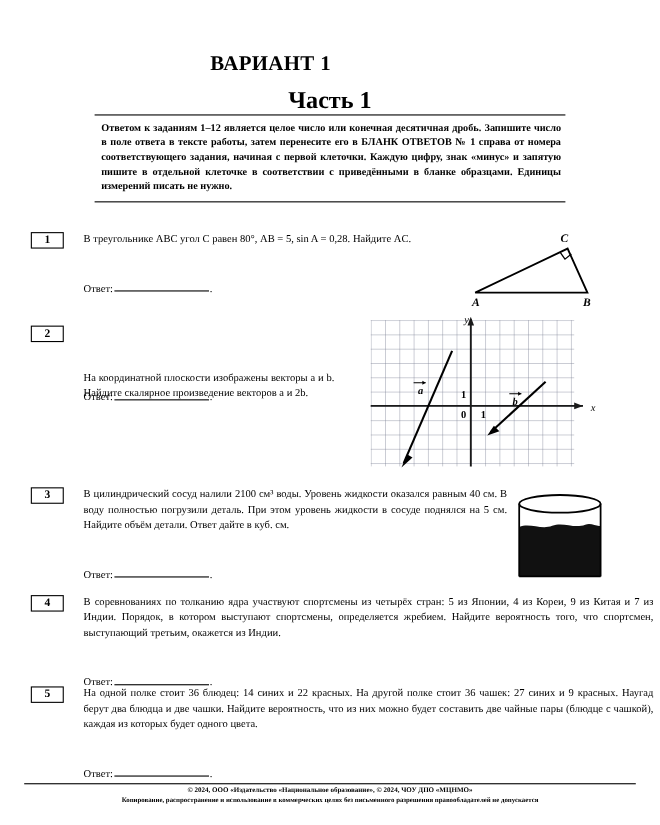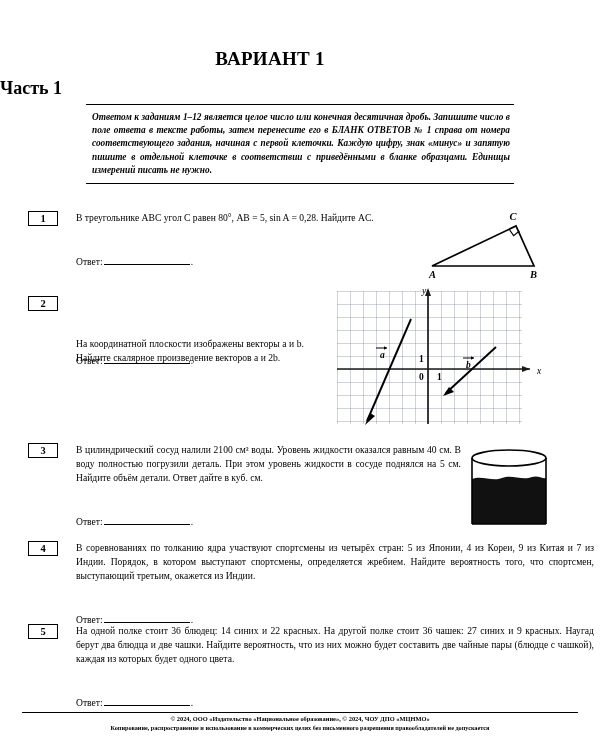--- a/index.html
+++ b/index.html
@@ -19,48 +19,46 @@
   
   .variant-title {
     position: absolute;
     top: 48px;
     left: 0;
     width: 492px;
     text-align: center;
     font-size: 19px;
     font-weight: bold;
     letter-spacing: 0.3px;
-    margin-left: 24px;
   }
   .part-title {
     position: absolute;
     top: 78px;
     left: 0;
     width: 600px;
-    text-align: left;
-    font-size: 18px;
+    text-align: center;
+    font-size: 22px;
     font-weight: bold;
   }
 
   
   .instr-box {
     position: absolute;
     left: 86px;
     top: 104px;
     width: 428px;
     border-top: 1.3px solid #000;
     border-bottom: 1.3px solid #000;
     box-sizing: border-box;
     padding: 6px 4px 6px 6px;
   }
   .instr-text {
     font-size: 9.3px;
     line-height: 1.42;
     font-weight: bold;
-    font-style: italic;
     text-align: justify;
     white-space: pre-wrap;
   }
 
   
   .task {
     position: absolute;
   }
   .task-num {
     position: absolute;

